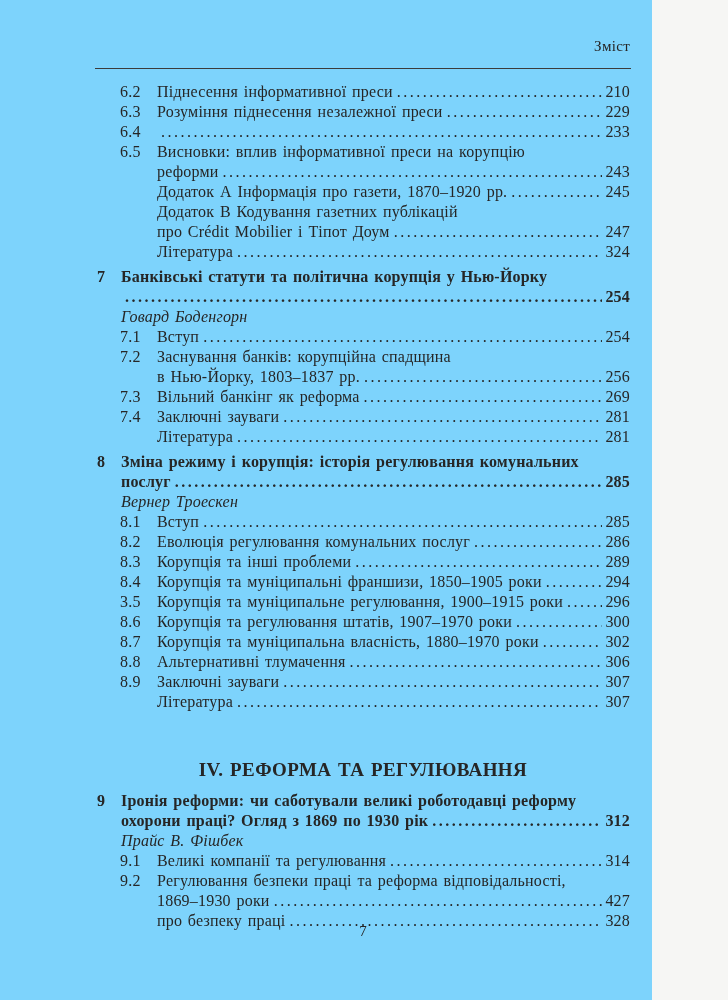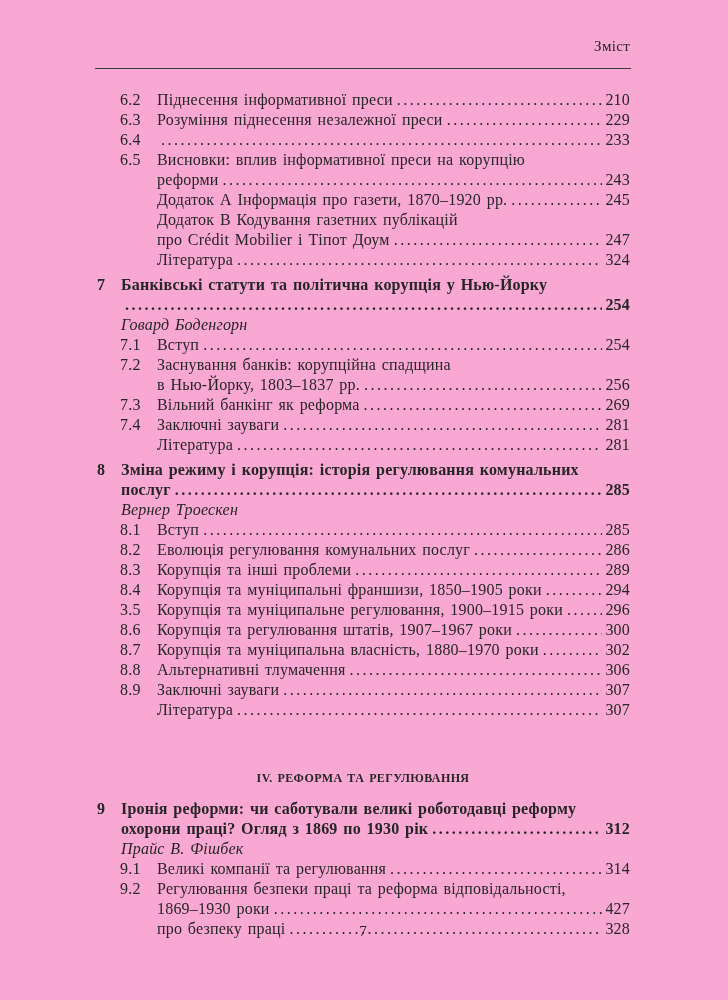--- a/index.html
+++ b/index.html
@@ -3,42 +3,42 @@
 <meta charset="utf-8">
 <style>
   html, body { margin: 0; padding: 0; }
   body {
     width: 728px; height: 1000px;
     background: #f6f6f4;
     font-family: "Liberation Serif", "DejaVu Serif", serif;
   }
   .sheet {
     position: relative;
-    width: 728px; height: 1000px;
-    background: #f9a8d4;
+    width: 652px; height: 1000px;
+    background: #7dd3fc;
     color: #262626;
     font-size: 16px;
     overflow: hidden;
   }
   .running-head {
     position: absolute;
     left: 96px; top: 38px; width: 534px;
     text-align: right;
     font-size: 15px;
     letter-spacing: 0.3px;
   }
   .head-rule {
     position: absolute;
     left: 95px; top: 68px; width: 536px;
     border-top: 1.4px solid #3b3b3b;
     height: 0;
   }
   .toc {
     position: absolute;
-    left: 96px; top: 90px; width: 534px;
+    left: 96px; top: 82px; width: 534px;
     letter-spacing: 0.2px;
     word-spacing: 1.5px;
   }
   .entry { margin: 0; }
   .line {
     position: relative;
     display: flex;
     align-items: baseline;
     line-height: 20px;
     white-space: nowrap;
@@ -56,21 +56,21 @@
 
   
   .entry.author .line { padding-left: 25px; font-style: italic; }
 
   
   .entry.part { margin: 15px 0 11px; }
   .entry.part .line {
     display: block;
     text-align: center;
     font-weight: bold;
-    font-size: 12px;
+    font-size: 19px;
     letter-spacing: 0.4px;
     margin-top: 48px;
   }
 
   .text { flex: 0 0 auto; }
   .dots {
     flex: 1 1 auto;
     min-width: 0;
     overflow: hidden;
     white-space: nowrap;
@@ -264,21 +264,21 @@
         <div class="line first">
           <span class="num">3.5</span>
           <span class="text">Корупція та муніципальне регулювання, 1900–1915 роки</span>
           <span class="dots"></span>
           <span class="pg">296</span>
         </div>
       </div>
       <div class="entry item">
         <div class="line first">
           <span class="num">8.6</span>
-          <span class="text">Корупція та регулювання штатів, 1907–1967 роки</span>
+          <span class="text">Корупція та регулювання штатів, 1907–1970 роки</span>
           <span class="dots"></span>
           <span class="pg">300</span>
         </div>
       </div>
       <div class="entry item">
         <div class="line first">
           <span class="num">8.7</span>
           <span class="text">Корупція та муніципальна власність, 1880–1970 роки</span>
           <span class="dots"></span>
           <span class="pg">302</span>

